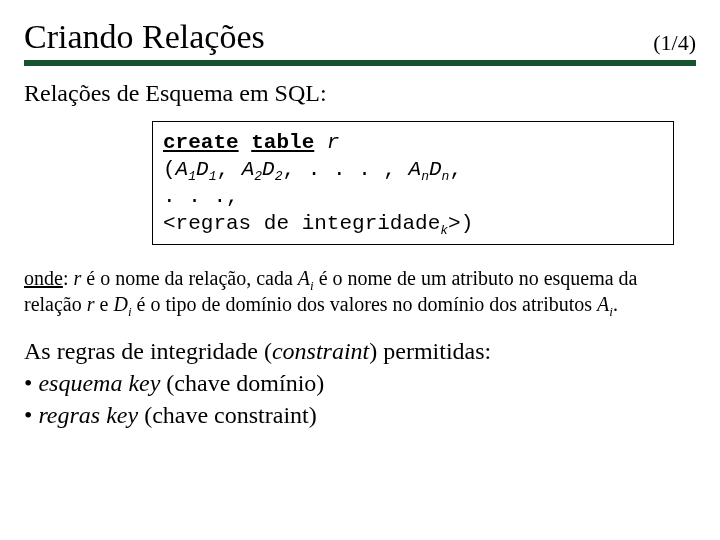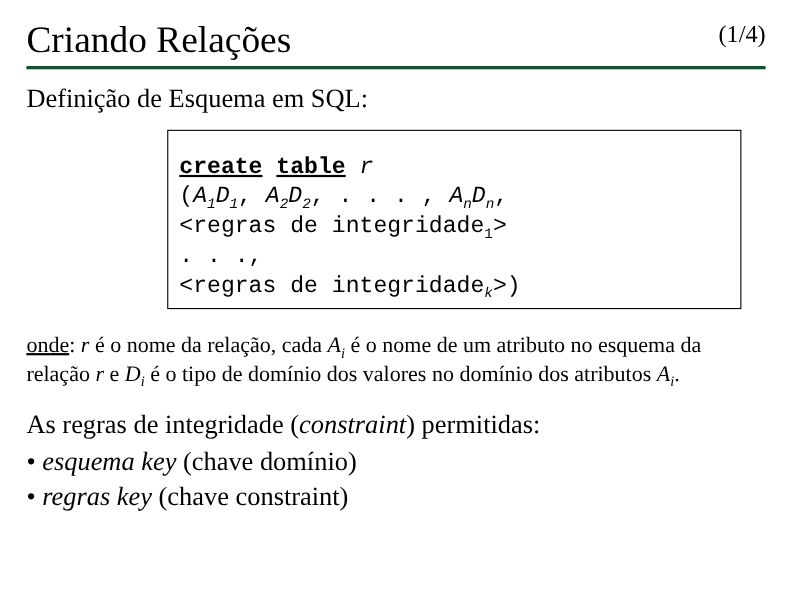--- a/index.html
+++ b/index.html
@@ -7,42 +7,42 @@
     width: 720px;
     height: 540px;
     background: #fff;
     font-family: "Times New Roman", Times, serif;
     color: #000;
     padding: 18px 24px 20px 24px;
   }
   .title-row {
     display: flex;
     justify-content: space-between;
-    align-items: flex-start;
+    align-items: flex-end;
     padding-bottom: 4px;
-    border-bottom: 3px solid #14532d;
+    border-bottom: 6px solid #14532d;
     margin-bottom: 14px;
   }
   .title-row h1 {
     font-size: 34px;
     font-weight: 400;
   }
   .page-num {
     font-size: 22px;
     font-weight: 400;
   }
   .subtitle {
     font-size: 24px;
     font-weight: 400;
     margin-bottom: 14px;
   }
   .code-box {
     border: 1.5px solid #000;
     margin: 0 22px 20px 128px;
-    padding: 21px 10px 6px 10px;
+    padding: 8px 10px 6px 10px;
     font-family: "Courier New", Courier, monospace;
     font-size: 21px;
     line-height: 1.28;
   }
   .code-box .kw {
     text-decoration: underline;
     font-weight: 700;
   }
   .code-box .it {
     font-style: italic;
@@ -67,35 +67,32 @@
   .bullets .row { display: block; }
 </style>
 </head>
 <body>
 
 <div class="title-row">
   <h1>Criando Relações</h1>
   <span class="page-num">(1/4)</span>
 </div>
 
-<div class="subtitle">Definição de Esquema em SQL:</div>
+<div class="subtitle">Relações de Esquema em SQL:</div>
 
 <div class="code-box">
   <div>
     <span class="kw">create</span>
     <span> </span>
     <span class="kw">table</span>
     <span> </span>
     <span class="it">r</span>
   </div>
   <div>
     <span>(</span><span class="it">A</span><sub class="it">1</sub><span class="it">D</span><sub class="it">1</sub><span>, </span><span class="it">A</span><sub class="it">2</sub><span class="it">D</span><sub class="it">2</sub><span>,</span><span> . . . , </span><span class="it">A</span><sub class="it">n</sub><span class="it">D</span><sub class="it">n</sub><span>,</span>
-  </div>
-  <div>
-    <span>&lt;</span><span>regras de integridade</span><sub>1</sub><span>&gt;</span>
   </div>
   <div>. . .,</div>
   <div>
     <span>&lt;</span><span>regras de integridade</span><sub class="it">k</sub><span>&gt;</span><span>)</span>
   </div>
 </div>
 
 <div class="para">
   <span class="ul">onde</span><span>: </span><span class="it">r</span><span> é o nome da relação, cada </span><span class="it">A</span><sub class="sm it">i</sub><span> é o nome de um atributo no esquema da relação </span><span class="it">r</span><span> e </span><span class="it">D</span><sub class="sm it">i</sub><span> é o tipo de domínio dos valores no domínio dos atributos </span><span class="it">A</span><sub class="sm it">i</sub><span>.</span>
 </div>

